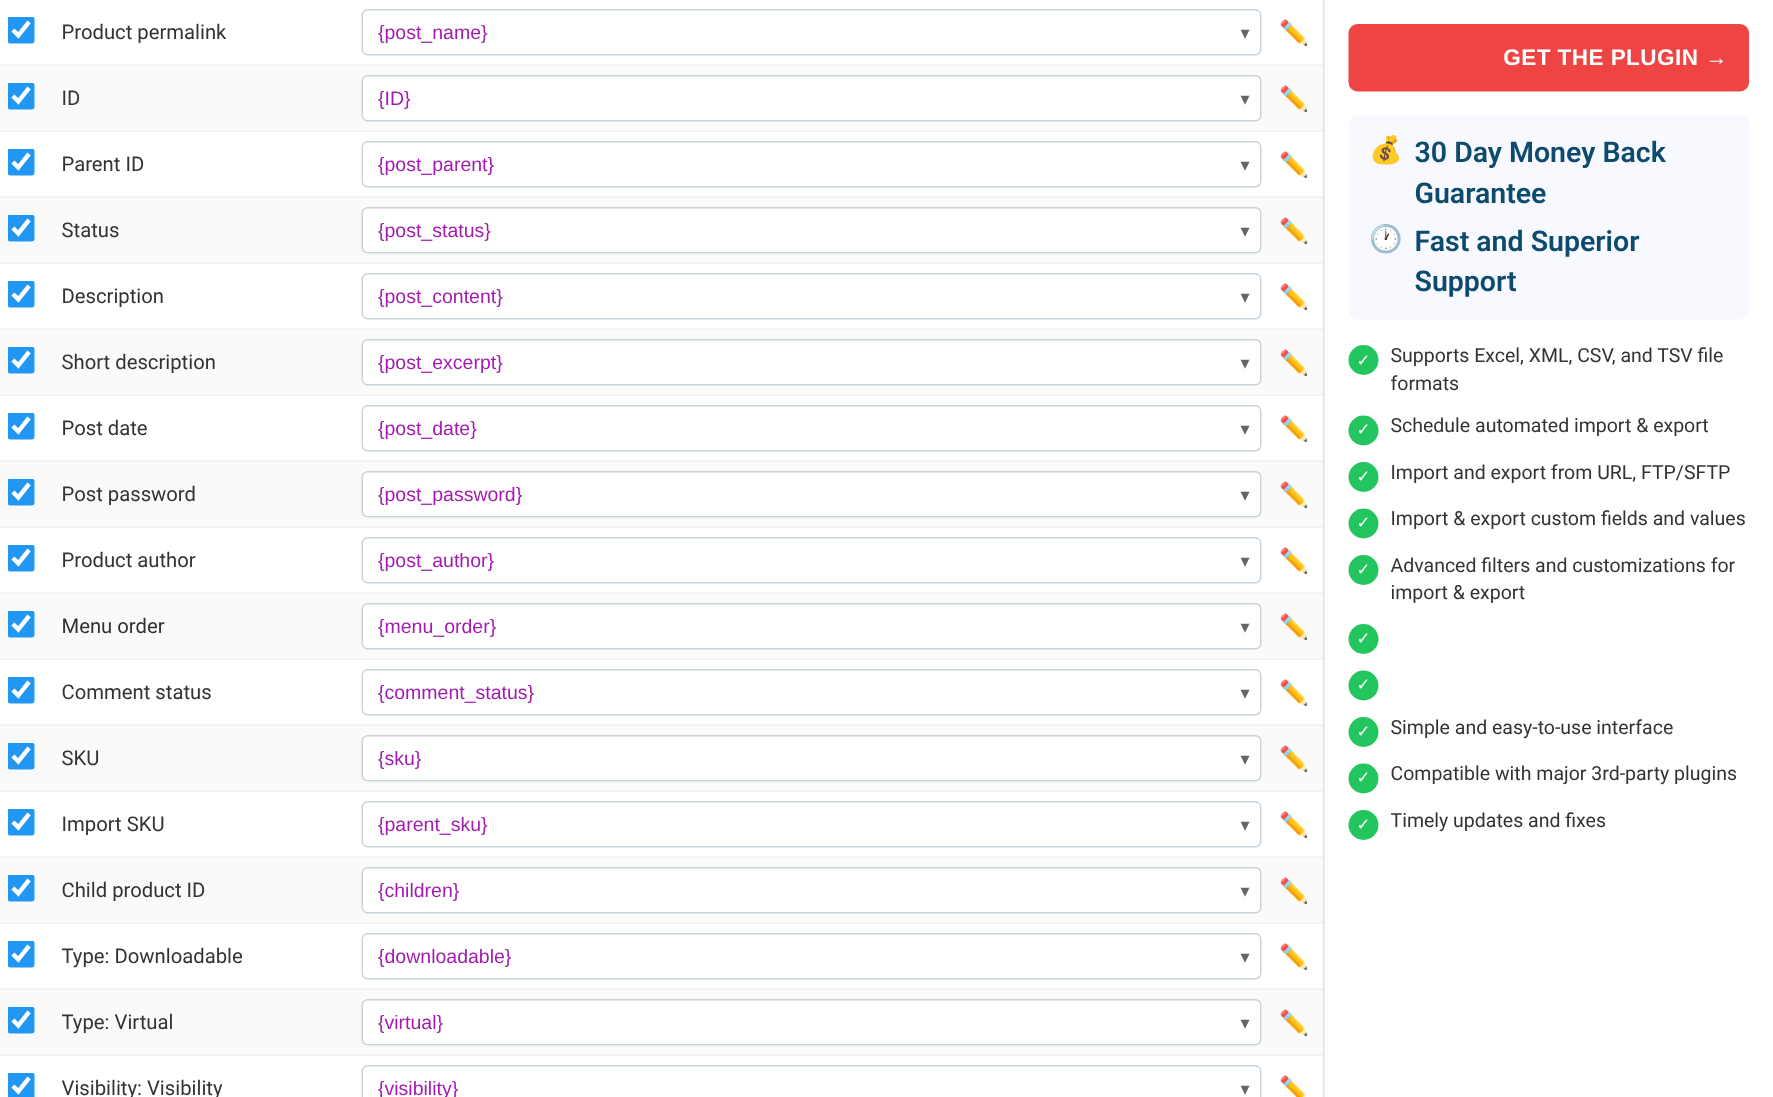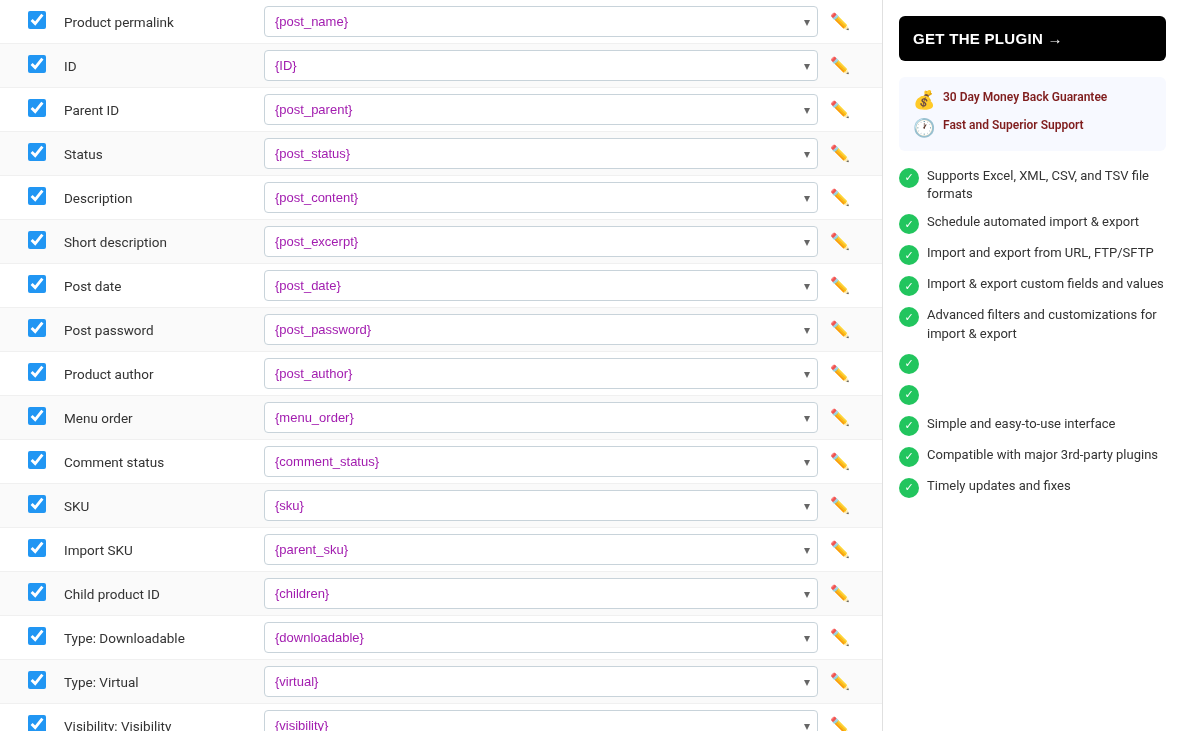--- a/index.html
+++ b/index.html
@@ -26,21 +26,21 @@
       background: #fff;
       border-left: 1px solid #e0e0e0;
       padding: 16px;
       flex-shrink: 0;
     }
 
     
     .field-row {
       display: flex;
       align-items: center;
-      padding: 6px 28px;
+      padding: 6px 5px;
       border-bottom: 1px solid #f0f0f0;
       min-height: 44px;
     }
     .field-row:nth-child(even) {
       background: #fafafa;
     }
     .checkbox-cell {
       width: 36px;
       flex-shrink: 0;
     }
@@ -89,28 +89,28 @@
       font-size: 16px;
       cursor: pointer;
       text-align: center;
     }
 
     
     .get-plugin-btn {
       display: block;
       width: 100%;
       padding: 14px;
-      background: #000000;
+      background: #ef4444;
       color: #fff;
       font-size: 15px;
       font-weight: 600;
       border: none;
       border-radius: 6px;
       cursor: pointer;
-      text-align: left;
+      text-align: right;
       margin-bottom: 16px;
       letter-spacing: 0.3px;
     }
     .guarantee-section {
       background: #f7f9ff;
       border-radius: 6px;
       padding: 12px 14px;
       margin-bottom: 16px;
     }
     .guarantee-item {
@@ -122,23 +122,23 @@
     .guarantee-icon {
       width: 22px;
       height: 22px;
       margin-right: 8px;
       flex-shrink: 0;
     }
     .guarantee-icon-img {
       font-size: 18px;
     }
     .guarantee-text {
-      font-size: 12px;
+      font-size: 19px;
       font-weight: 600;
-      color: #7f1d1d;
+      color: #0c4a6e;
       line-height: 1.4;
     }
 
     .features-list {
       list-style: none;
       padding: 0;
     }
     .feature-item {
       display: flex;
       align-items: flex-start;

